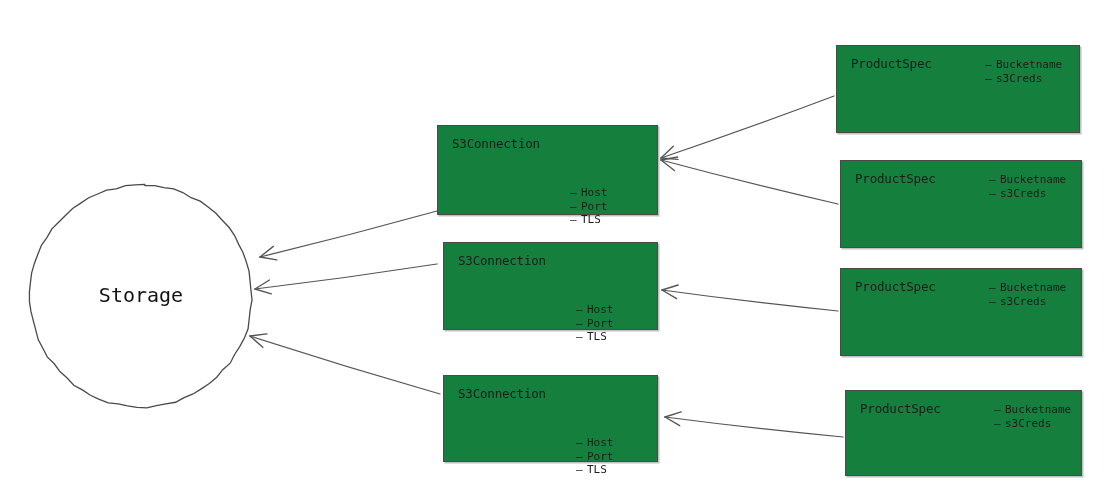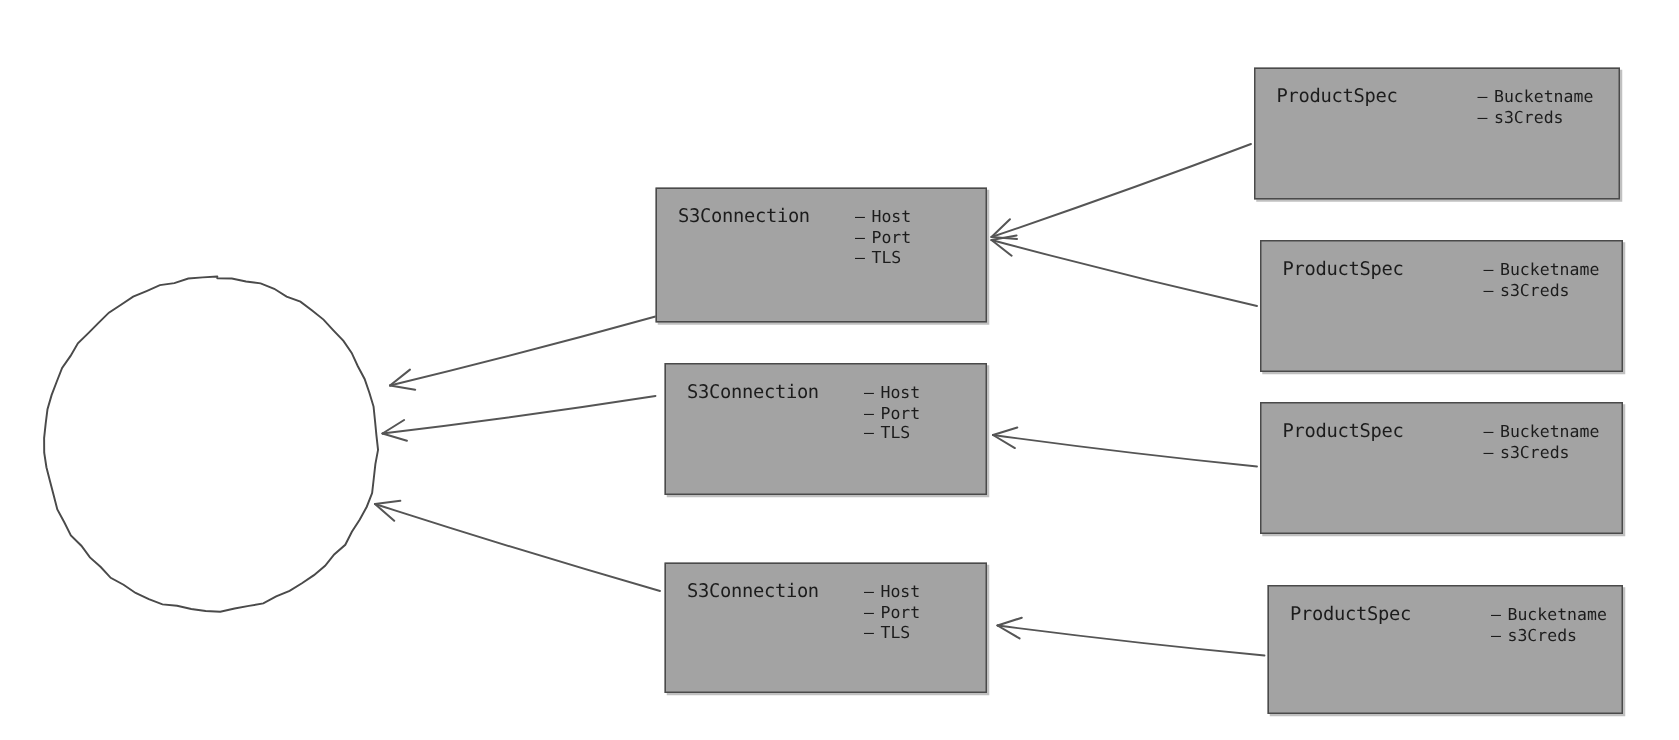--- a/index.html
+++ b/index.html
@@ -20,21 +20,21 @@
     left: 0;
     top: 0;
     width: 1119px;
     height: 493px;
     pointer-events: none;
   }
   .node-box {
     position: absolute;
     box-sizing: border-box;
     border: 1.4px solid #4a4a4a;
-    background: #a3a3a3;
+    background: #15803d;
     box-shadow: 1.5px 1.5px 0 0 rgba(140,140,140,0.55);
     text-decoration: underline;
   }
   .node-title {
     position: absolute;
     left: 14px;
     top: 10px;
     font-size: 12.5px;
     color: #1c1c1c;
     letter-spacing: -0.2px;
@@ -49,21 +49,21 @@
     white-space: nowrap;
   }
   .attr-list .attr-row {
     display: block;
   }
   .attr-list .attr-dash {
     display: inline-block;
     width: 11px;
     color: #1c1c1c;
   }
-  .s3-attrs { left: 132px; }
+  .s3-attrs { left: 132px; margin-top: 48px; }
   .ps-attrs { left: 148px; }
   .circle-node {
     position: absolute;
   }
   .circle-label {
     position: absolute;
     width: 100%;
     text-align: center;
     font-size: 20px;
     color: #121212;
@@ -110,20 +110,21 @@
         <path d="M 843 437 Q 753.8 428.6 665 417" fill="none" stroke="#555555" stroke-width="1.25" stroke-linecap="round"></path>
         <path d="M 665 417 L 679.7 425.6" fill="none" stroke="#555555" stroke-width="1.35" stroke-linecap="round"></path>
         <path d="M 665 417 L 681.2 411.8" fill="none" stroke="#555555" stroke-width="1.35" stroke-linecap="round"></path>
       </g>
     </svg>
 
   <div class="circle-node" id="circle-node" style="left: 20px; top: 175px; width: 242px; height: 242px;">
     <svg id="circle-svg" xmlns="http://www.w3.org/2000/svg" width="242" height="242" style="position: absolute; left: 0px; top: 0px;">
         <path d="M 124.86 10.50 L 134.55 10.67 L 144.03 12.67 L 153.74 13.92 L 162.81 17.53 L 171.08 22.70 L 180.28 26.12 L 188.09 31.97 L 195.68 38.06 L 202.26 45.23 L 208.97 52.27 L 214.46 60.30 L 218.56 69.13 L 223.08 77.67 L 226.25 86.80 L 229.04 96.06 L 230.02 105.68 L 230.95 115.24 L 232.03 124.88 L 230.25 134.41 L 229.18 143.99 L 228.08 153.74 L 224.52 162.82 L 219.87 171.38 L 214.58 179.48 L 210.18 188.20 L 202.79 194.65 L 196.74 202.22 L 189.31 208.44 L 181.29 213.84 L 173.07 218.93 L 164.12 222.58 L 155.53 227.26 L 145.92 228.93 L 136.41 230.62 L 126.86 232.82 L 117.11 232.39 L 107.50 230.98 L 98.07 228.86 L 88.31 227.92 L 79.22 224.41 L 70.40 220.30 L 62.36 214.84 L 53.79 210.20 L 47.16 203.01 L 39.95 196.58 L 34.23 188.79 L 27.24 181.89 L 22.85 173.19 L 18.22 164.63 L 15.78 155.19 L 13.34 145.86 L 10.95 136.47 L 9.47 126.84 L 9.41 117.10 L 10.45 107.43 L 11.66 97.76 L 14.39 88.41 L 17.86 79.33 L 21.41 70.26 L 27.04 62.29 L 31.92 53.88 L 38.90 47.08 L 45.68 40.23 L 52.60 33.45 L 60.69 28.14 L 68.77 22.77 L 77.71 19.02 L 86.59 15.09 L 96.24 13.77 L 105.50 10.68 L 115.18 9.93 L 124.90 9.38" fill="none" stroke="#4a4a4a" stroke-width="1.3" stroke-linecap="round"></path>
       </svg>
+    <div class="circle-label" style="top: 108px;">Storage</div>
   </div>
 
   <div id="node-layer">
       <div class="node-box" style="left: 437px; top: 125px; width: 221px; height: 90px;">
         <div class="node-title">S3Connection</div>
         <div class="attr-list s3-attrs">
           <span class="attr-row"><span class="attr-dash">–</span><span>Host</span></span>
           <span class="attr-row"><span class="attr-dash">–</span><span>Port</span></span>
           <span class="attr-row"><span class="attr-dash">–</span><span>TLS</span></span>
         </div>

